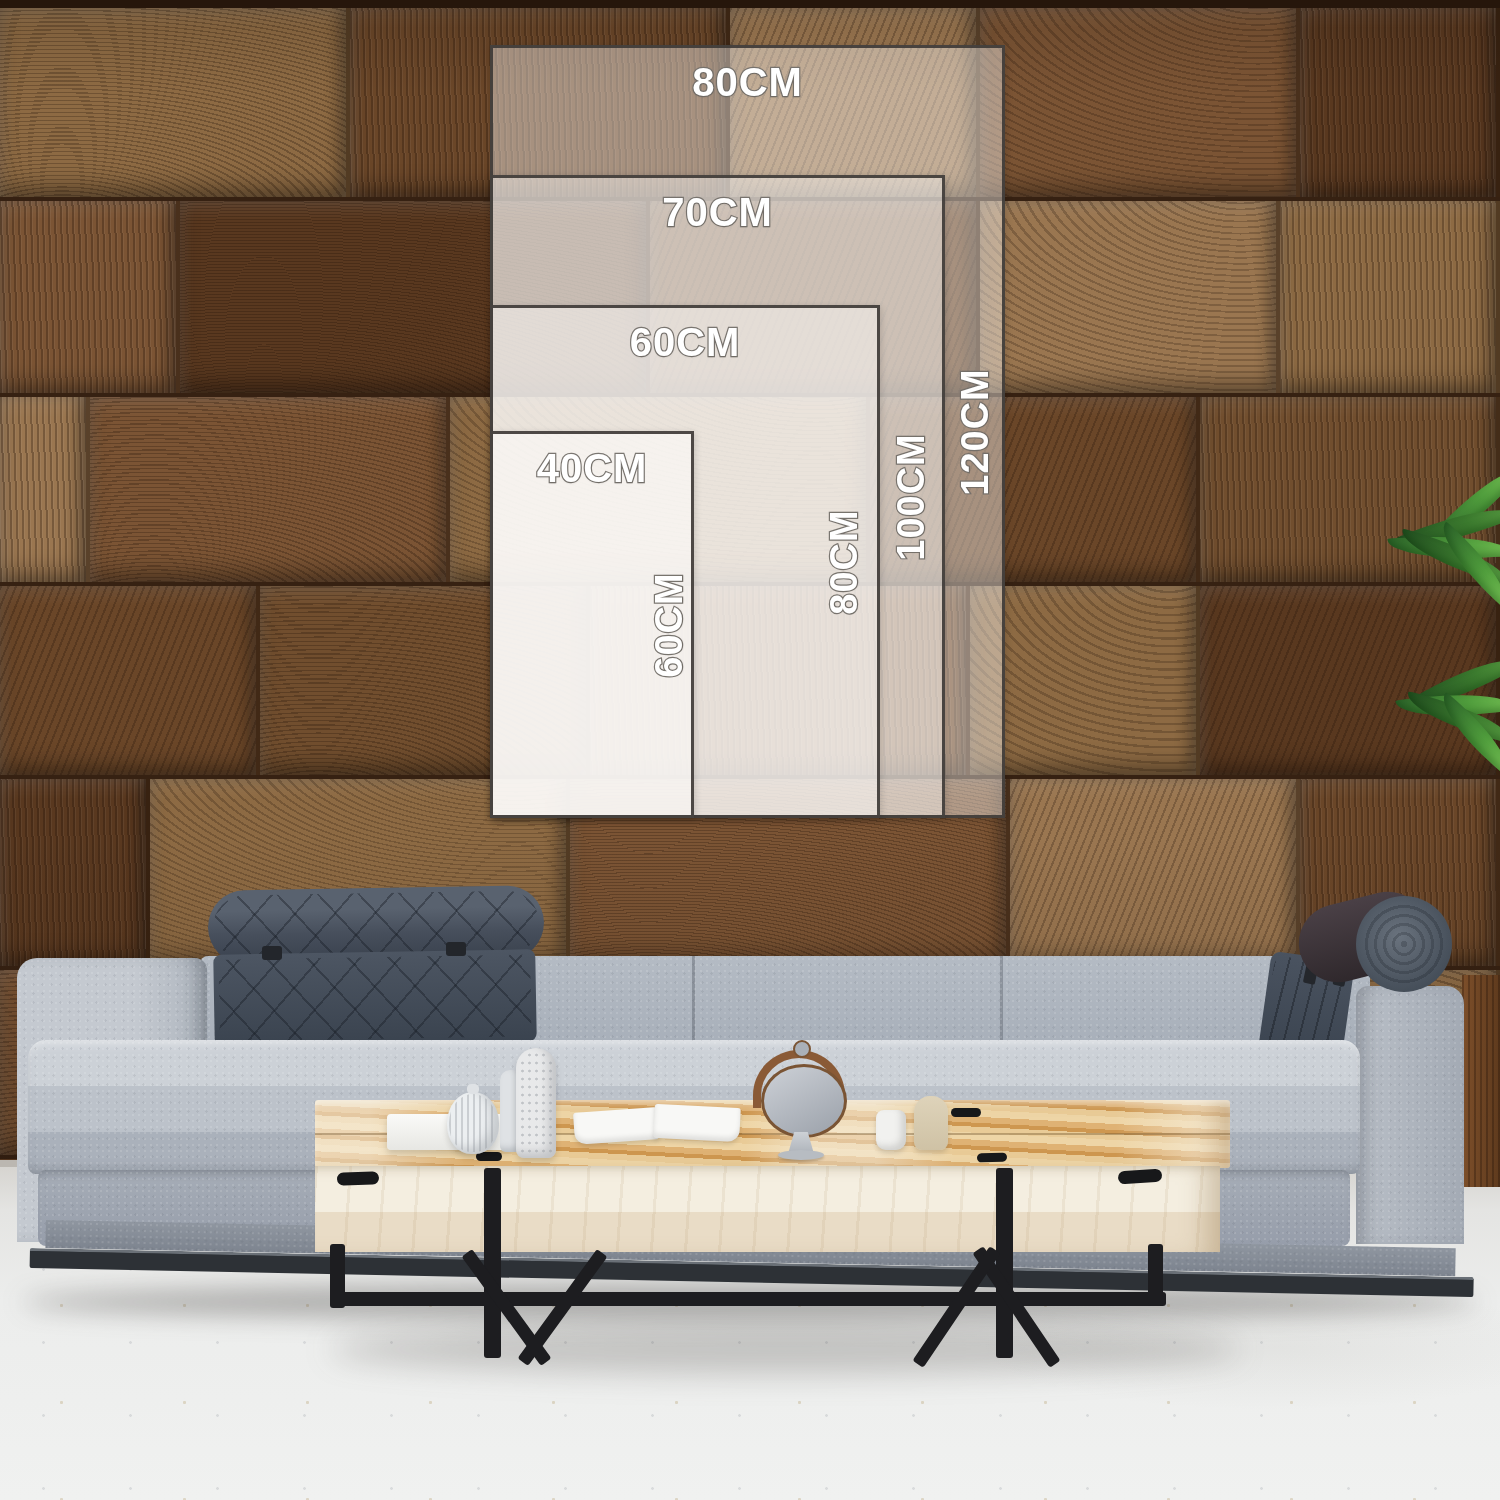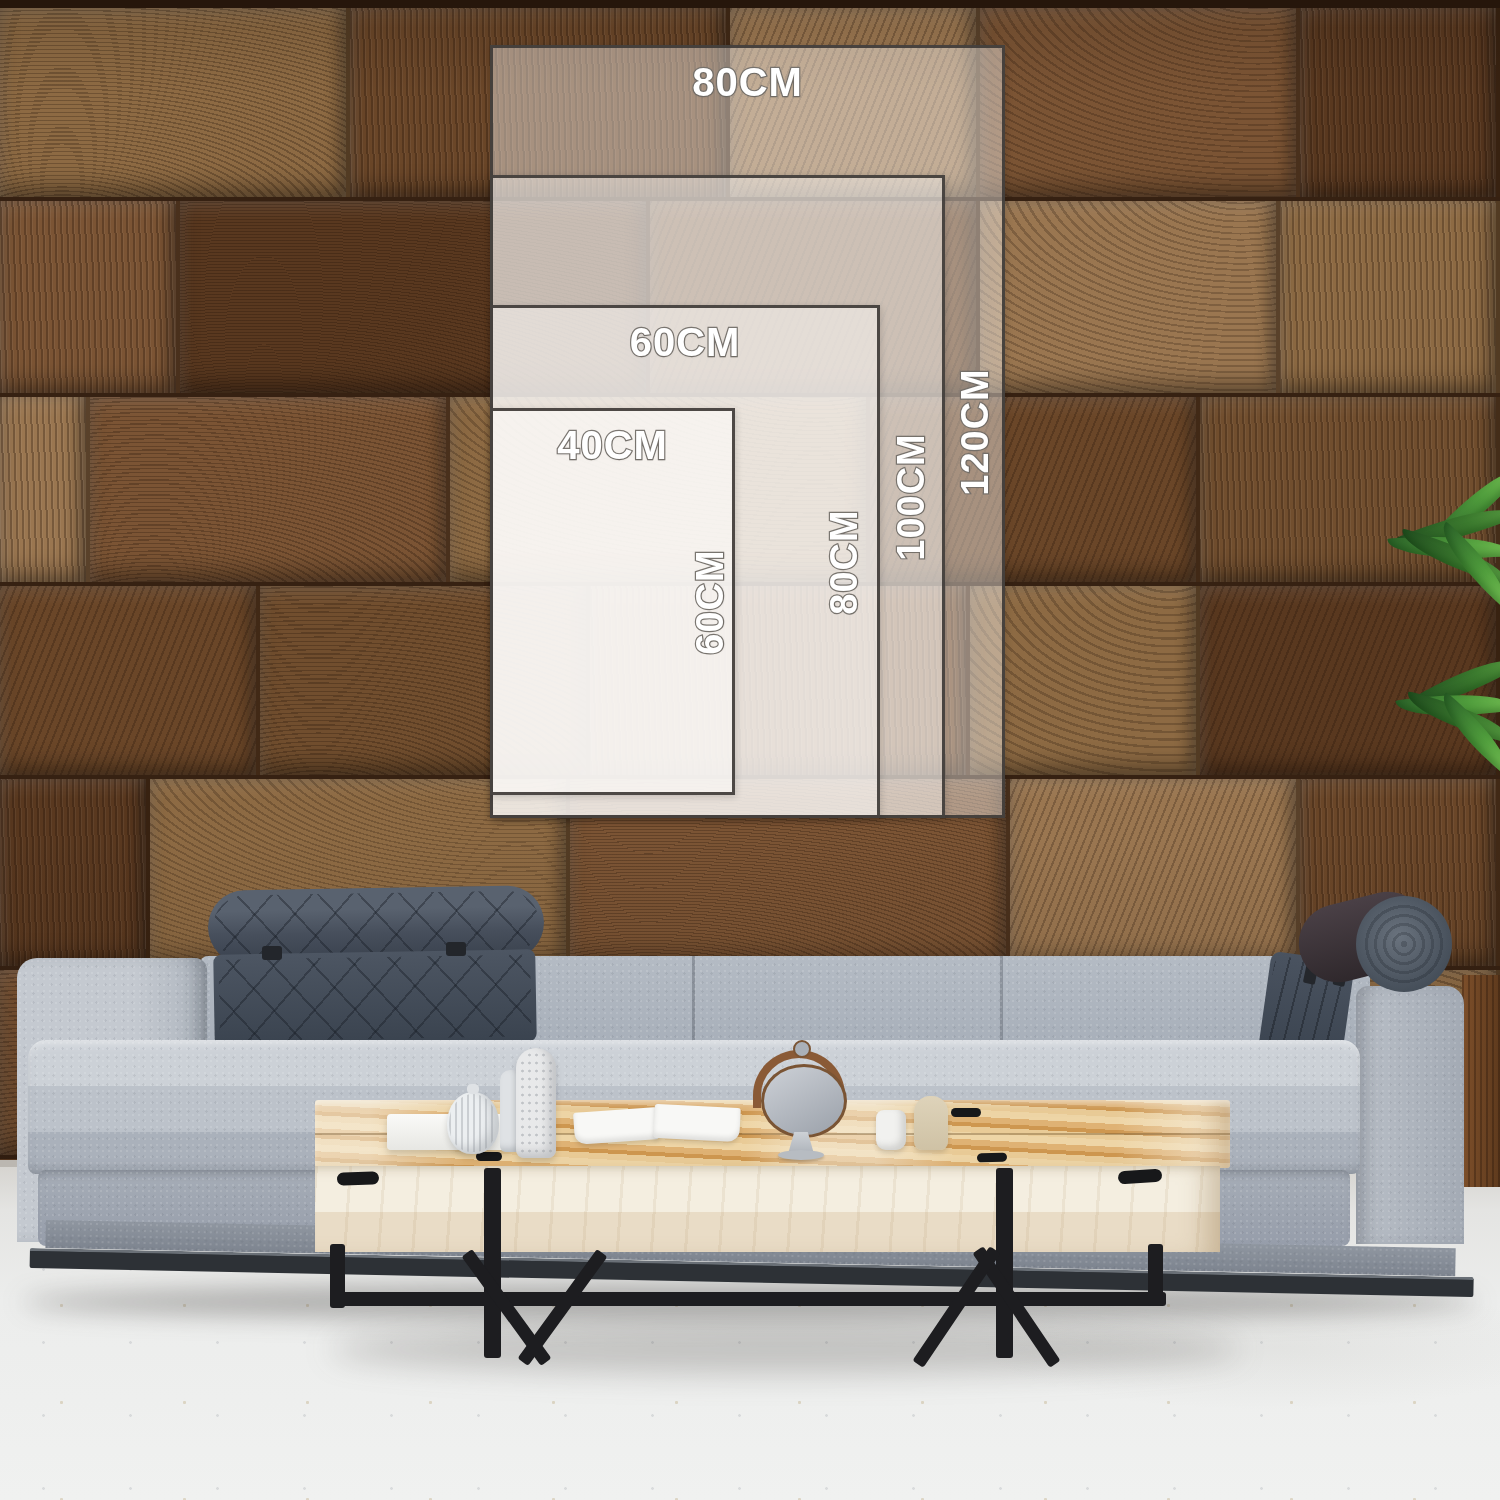--- a/index.html
+++ b/index.html
@@ -47,21 +47,21 @@
        background:linear-gradient(95deg,#2c6329,#4f9c3c 60%,#74c053);
        border-radius:4% 100% 4% 100%;box-shadow:inset 0 -4px 7px rgba(0,40,0,.28);}
   .leaf.d{background:linear-gradient(95deg,#224f20,#3b7a2e 60%,#569a40);}
 
   
   .size-rect{position:absolute;box-sizing:border-box;z-index:5;
        border:3px solid rgba(62,58,54,.92);box-shadow:1px 2px 7px rgba(0,0,0,.16);}
   .rect80{left:490px;top:45px;width:515px;height:773px;background:rgba(252,250,248,.42);}
   .rect70{left:490px;top:175px;width:455px;height:643px;background:rgba(252,250,248,.45);}
   .rect60{left:490px;top:305px;width:390px;height:513px;background:rgba(252,250,248,.50);}
-  .rect40{left:490px;top:408px;width:245px;height:387px;background:rgba(253,252,250,.60);}
+  .rect40{left:490px;top:431px;width:204px;height:387px;background:rgba(253,252,250,.60);}
   .size-label{font-weight:700;font-size:40px;line-height:1;color:#ffffff;letter-spacing:1px;
        -webkit-text-stroke:2.4px rgba(117,113,108,.95);paint-order:stroke fill;
        text-shadow:0 1px 2px rgba(60,55,50,.22);}
   .top-label{position:absolute;top:14px;left:0;right:0;text-align:center;}
   .v-label{position:absolute;top:50%;writing-mode:vertical-rl;transform:translateY(-50%) rotate(180deg);font-size:38px;}
   .rect80 .v-label{right:8px;}
   .rect70 .v-label{right:12px;}
   .rect60 .v-label{right:14px;}
   .rect40 .v-label{right:3px;}
 
@@ -245,20 +245,21 @@
   <div class="leaf d" style="left:1405px;top:642px;width:108px;transform:rotate(-30deg)"></div>
   <div class="leaf" style="left:1396px;top:684px;width:118px;transform:rotate(-8deg)"></div>
   <div class="leaf d" style="left:1402px;top:718px;width:112px;transform:rotate(14deg)"></div>
   <div class="leaf" style="left:1415px;top:752px;width:98px;transform:rotate(40deg)"></div>
 
   <div class="size-rect rect80">
     <div class="size-label top-label">80CM</div>
     <div class="size-label v-label">120CM</div>
   </div>
   <div class="size-rect rect70">
+    <div class="size-label top-label">70CM</div>
     <div class="size-label v-label">100CM</div>
   </div>
   <div class="size-rect rect60">
     <div class="size-label top-label">60CM</div>
     <div class="size-label v-label">80CM</div>
   </div>
   <div class="size-rect rect40">
     <div class="size-label top-label">40CM</div>
     <div class="size-label v-label">60CM</div>
   </div>

